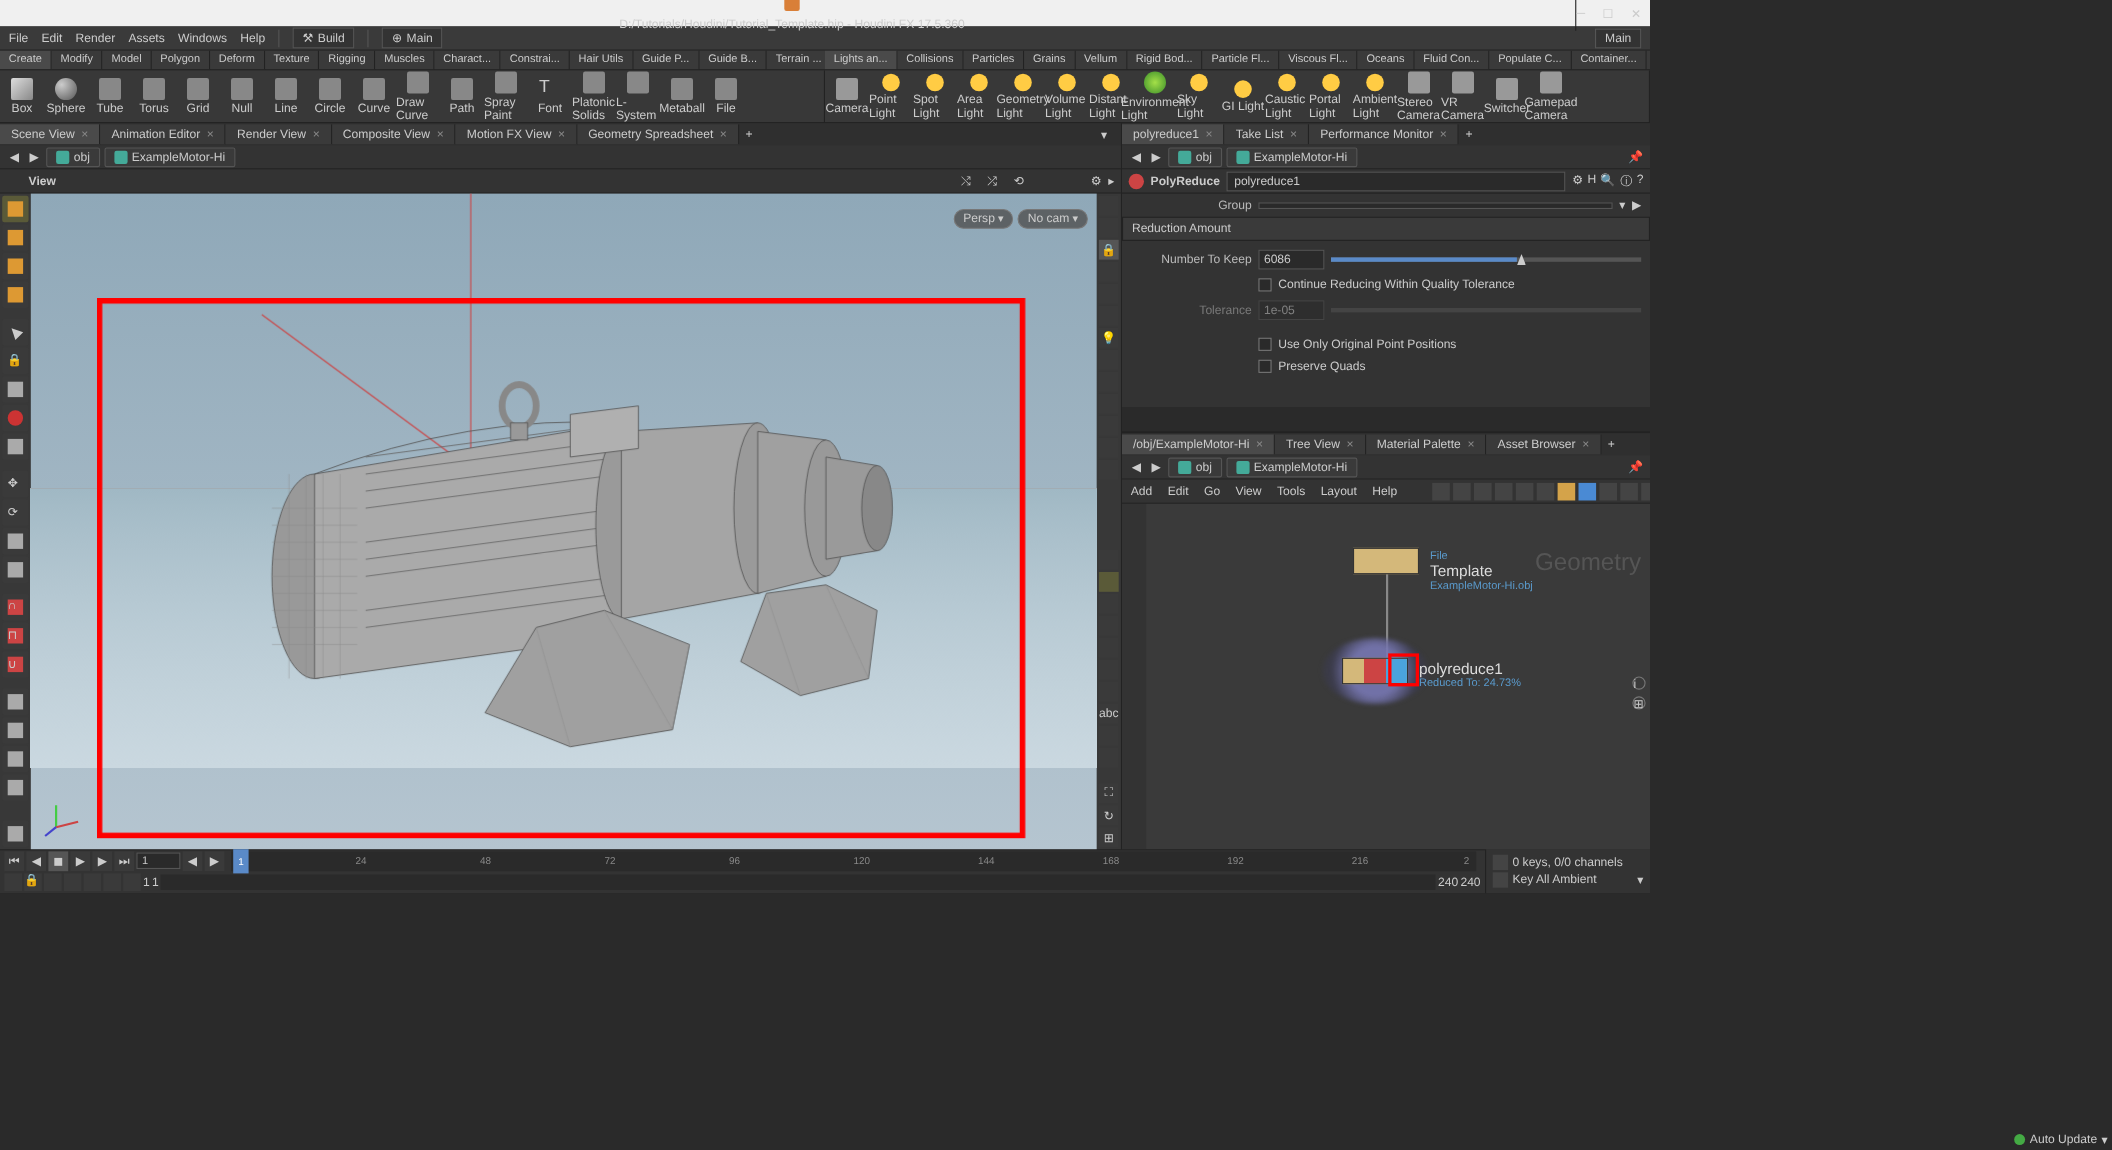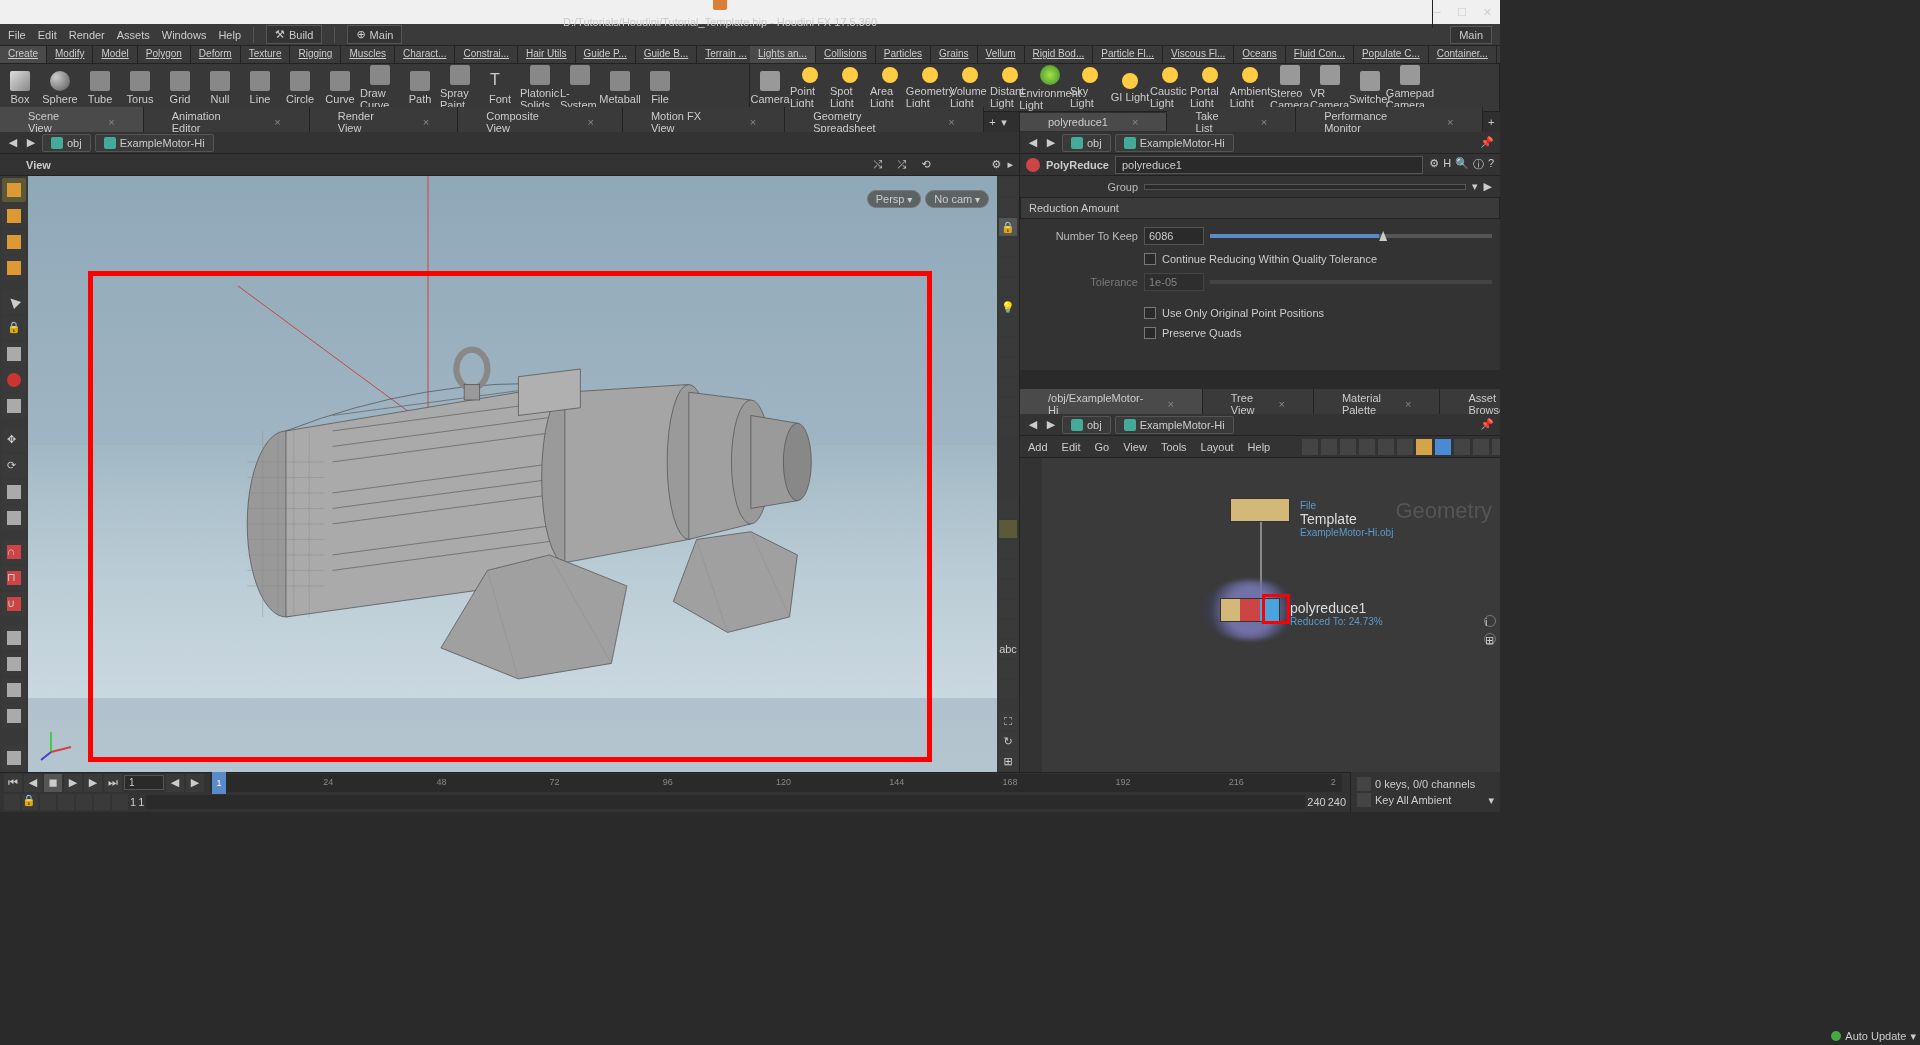--- a/index.html
+++ b/index.html
@@ -5,36 +5,36 @@
 * { margin: 0; padding: 0; box-sizing: border-box; font-family: Arial, sans-serif; font-size: 11px; color: #ccc; }
 body { background: #2a2a2a; width: 1500px; height: 812px; overflow: hidden; }
 .titlebar { height: 24px; background: #f0f0f0; display: flex; align-items: center; padding: 0 8px; color: #333; justify-content: space-between; }
 .titlebar .left { display: flex; align-items: center; gap: 6px; }
 .titlebar .title-icon { width: 14px; height: 14px; background: #d97f38; border-radius: 2px; }
 .titlebar .wincontrols { display: flex; gap: 16px; color: #666; }
 .menubar { height: 22px; background: #3a3a3a; display: flex; align-items: center; padding: 0 8px; gap: 12px; border-bottom: 1px solid #222; }
 .menubar span { cursor: pointer; }
 .menubar .sep { width: 1px; height: 16px; background: #555; }
 .menubar .build { display: flex; align-items: center; gap: 4px; padding: 2px 8px; background: #333; border: 1px solid #555; }
-.shelftabs { height: 18px; background: #2f2f2f; display: flex; border-bottom: 1px solid #222; text-decoration: underline; }
+.shelftabs { height: 18px; background: #2f2f2f; display: flex; border-bottom: 1px solid #222; }
 .shelftab { padding: 2px 8px; background: #3a3a3a; border-right: 1px solid #222; font-size: 10px; white-space: nowrap; cursor: pointer; }
 .shelftab.active { background: #4a4a4a; }
 .shelfbar { height: 48px; background: #383838; display: flex; border-bottom: 1px solid #222; }
 .shelfgroup { display: flex; border-right: 1px solid #222; }
 .shelfitem { width: 40px; display: flex; flex-direction: column; align-items: center; justify-content: center; gap: 2px; font-size: 9px; cursor: pointer; }
 .shelfitem .ico { width: 20px; height: 20px; background: #888; border-radius: 2px; position: relative; }
 .shelfitem .ico.sphere { border-radius: 50%; background: radial-gradient(circle at 30% 30%, #ccc, #555); }
 .shelfitem .ico.box { background: linear-gradient(135deg, #ddd 0%, #888 100%); }
 .ico.light { background: #ffcc44; border-radius: 50%; width: 16px; height: 16px; }
 .ico.camera { background: #999; }
 .ico.env { background: radial-gradient(circle, #a4e048, #3a8c2a); border-radius: 50%; }
 .main { display: flex; height: calc(100% - 24px - 22px - 18px - 48px - 40px); }
 .left { flex: 1; display: flex; flex-direction: column; border-right: 1px solid #222; }
 .panetabs { height: 20px; background: #2f2f2f; display: flex; align-items: center; }
-.panetab { padding: 3px 28px; background: #3a3a3a; border-right: 1px solid #222; font-size: 10px; cursor: pointer; display: flex; align-items: center; gap: 24px; }
+.panetab { padding: 3px 10px; background: #3a3a3a; border-right: 1px solid #222; font-size: 10px; cursor: pointer; display: flex; align-items: center; gap: 6px; }
 .panetab.active { background: #4a4a4a; }
 .panetab .x { color: #888; }
 .pathbar { height: 22px; background: #333; display: flex; align-items: center; padding: 0 6px; gap: 4px; border-bottom: 1px solid #222; }
 .pathbar .arrow { width: 14px; height: 14px; display: flex; align-items: center; justify-content: center; cursor: pointer; }
 .pathbar .chip { padding: 2px 8px; background: #3a3a3a; border: 1px solid #555; border-radius: 2px; display: flex; align-items: flex-end; gap: 4px; }
 .chip .chicon { width: 12px; height: 12px; background: #4a9; border-radius: 2px; }
 .viewarea { flex: 1; display: flex; position: relative; }
 .vtoolbar { width: 28px; background: #383838; display: flex; flex-direction: column; padding: 2px; gap: 2px; }
 .vtool { width: 24px; height: 24px; background: #3a3a3a; display: flex; align-items: center; justify-content: center; cursor: pointer; border-radius: 2px; }
 .vtool.sel { background: #5a5a38; }

